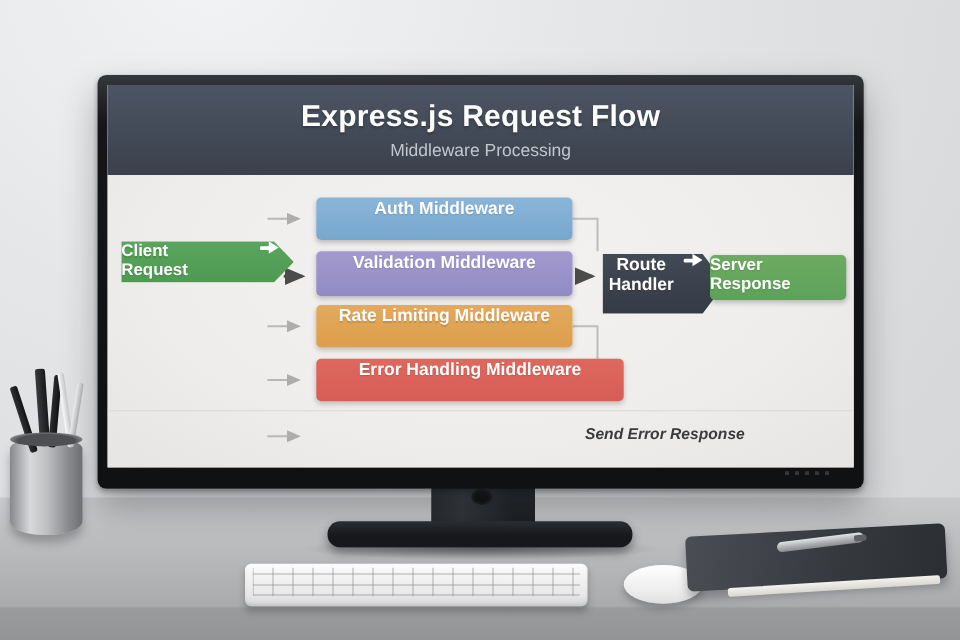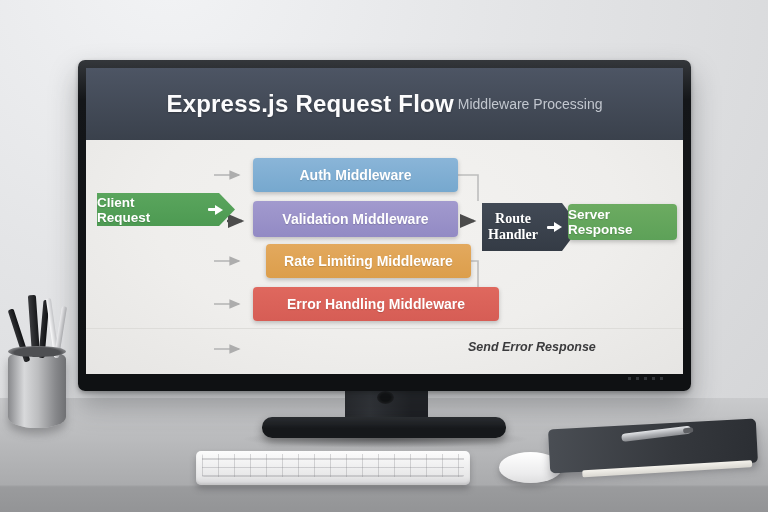--- a/index.html
+++ b/index.html
@@ -6,43 +6,43 @@
   .stage{position:relative;width:768px;height:512px;overflow:hidden;
          background:radial-gradient(ellipse at 22% -5%, #f2f3f5 0%, #e4e5e7 40%, #d2d3d5 100%);}
   
   .desk{position:absolute;left:0;top:398px;width:768px;height:114px;
         background:linear-gradient(#c9cacc 0%, #b6b7b9 45%, #aaabad 76%, #9a9b9d 78%, #939496 100%);}
   
   .monitor{position:absolute;left:78px;top:60px;width:613px;height:331px;border-radius:7px;
            background:linear-gradient(#34373b, #141619 12%, #0f1113 90%);
            box-shadow:0 14px 28px rgba(40,42,46,.35), 0 2px 4px rgba(0,0,0,.3);}
   .screen{position:absolute;left:8px;top:8px;width:597px;height:306px;overflow:hidden;background:#f0efed;}
-  .slide-header{position:relative;height:72px;display:flex;flex-direction:row;align-items:center;justify-content:center;gap:4px;
+  .slide-header{position:relative;height:72px;display:flex;flex-direction:column;align-items:center;justify-content:center;gap:4px;
                 background:linear-gradient(#4d5564, #3a414c);}
   .slide-title{color:#fcfcfd;font-size:24px;font-weight:700;letter-spacing:.2px;text-shadow:0 1px 2px rgba(0,0,0,.25);}
   .slide-subtitle{color:#c2c7cf;font-size:14px;font-weight:400;}
   .flow{position:relative;width:597px;height:234px;
         background:radial-gradient(ellipse at 50% 30%, #f3f2f0 0%, #efeeec 55%, #e6e5e3 100%);}
   .connectors{position:absolute;left:0;top:0;}
-  .node{position:absolute;display:flex;align-items:center;justify-content:center;
+  .node{position:absolute;display:flex;justify-content:center;
         color:#fff;font-weight:700;font-size:14px;border-radius:4px;
         box-shadow:0 2px 4px rgba(70,70,70,.3);text-shadow:0 1px 1px rgba(0,0,0,.15);}
   .mw-auth{left:167px;top:18px;width:205px;height:34px;background:linear-gradient(#8ab5d8,#76a8ce);}
   .mw-validation{left:167px;top:61px;width:205px;height:36px;background:linear-gradient(#a29ace,#928ac4);}
-  .mw-rate{left:167px;top:104px;width:205px;height:34px;background:linear-gradient(#e3a95e,#dc9e4b);margin-left:13px;}
+  .mw-rate{left:167px;top:104px;width:205px;height:34px;background:linear-gradient(#e3a95e,#dc9e4b);}
   .mw-errmw{left:167px;top:147px;width:246px;height:34px;background:linear-gradient(#df685e,#d65d55);}
   .errhandler{left:167px;top:194px;width:202px;height:31px;background:linear-gradient(#d8564b,#cc463c);gap:10px;}
   .client{left:11px;top:53px;width:126px;height:33px;border-radius:0;gap:24px;padding-right:12px;
           background:linear-gradient(#5aa55d,#4d9a52);box-shadow:none;
           clip-path:polygon(0 0, calc(100% - 16px) 0, 100% 50%, calc(100% - 16px) 100%, 0 100%);
           filter:drop-shadow(0 2px 3px rgba(70,70,70,.35));font-size:13.5px;}
   .route{left:396px;top:63px;width:84px;height:48px;border-radius:0;gap:7px;padding-right:14px;
          background:linear-gradient(#424a56,#343b45);box-shadow:none;
          clip-path:polygon(0 0, calc(100% - 18px) 0, 100% 50%, calc(100% - 18px) 100%, 0 100%);
-         filter:drop-shadow(0 2px 3px rgba(70,70,70,.35));font-family:Liberation Serif, serif;}
+         filter:drop-shadow(0 2px 3px rgba(70,70,70,.35));}
   .route .lbl{width:54px;line-height:1.15;text-align:center;}
   .server{left:482px;top:64px;width:109px;height:36px;background:linear-gradient(#6cab61,#5da158);font-size:13.5px;}
   .divider{position:absolute;left:0;top:188px;width:597px;height:1px;background:#dddcd9;}
   .error-note{position:absolute;left:382px;top:200px;color:#3b3b3d;font-size:12.5px;font-weight:700;font-style:italic;}
   
   .arr{position:relative;width:15px;height:10px;flex:0 0 auto;}
   .arr::before{content:"";position:absolute;left:0;top:3.5px;width:8px;height:3px;background:#fff;border-radius:1px;}
   .arr::after{content:"";position:absolute;left:7px;top:0;border-top:5px solid transparent;border-bottom:5px solid transparent;border-left:8px solid #fff;}
   .bezel-lights{position:absolute;left:550px;top:317px;width:36px;height:3px;opacity:.5;
       background:repeating-linear-gradient(90deg,#565a60 0 3px, transparent 3px 8px);}

